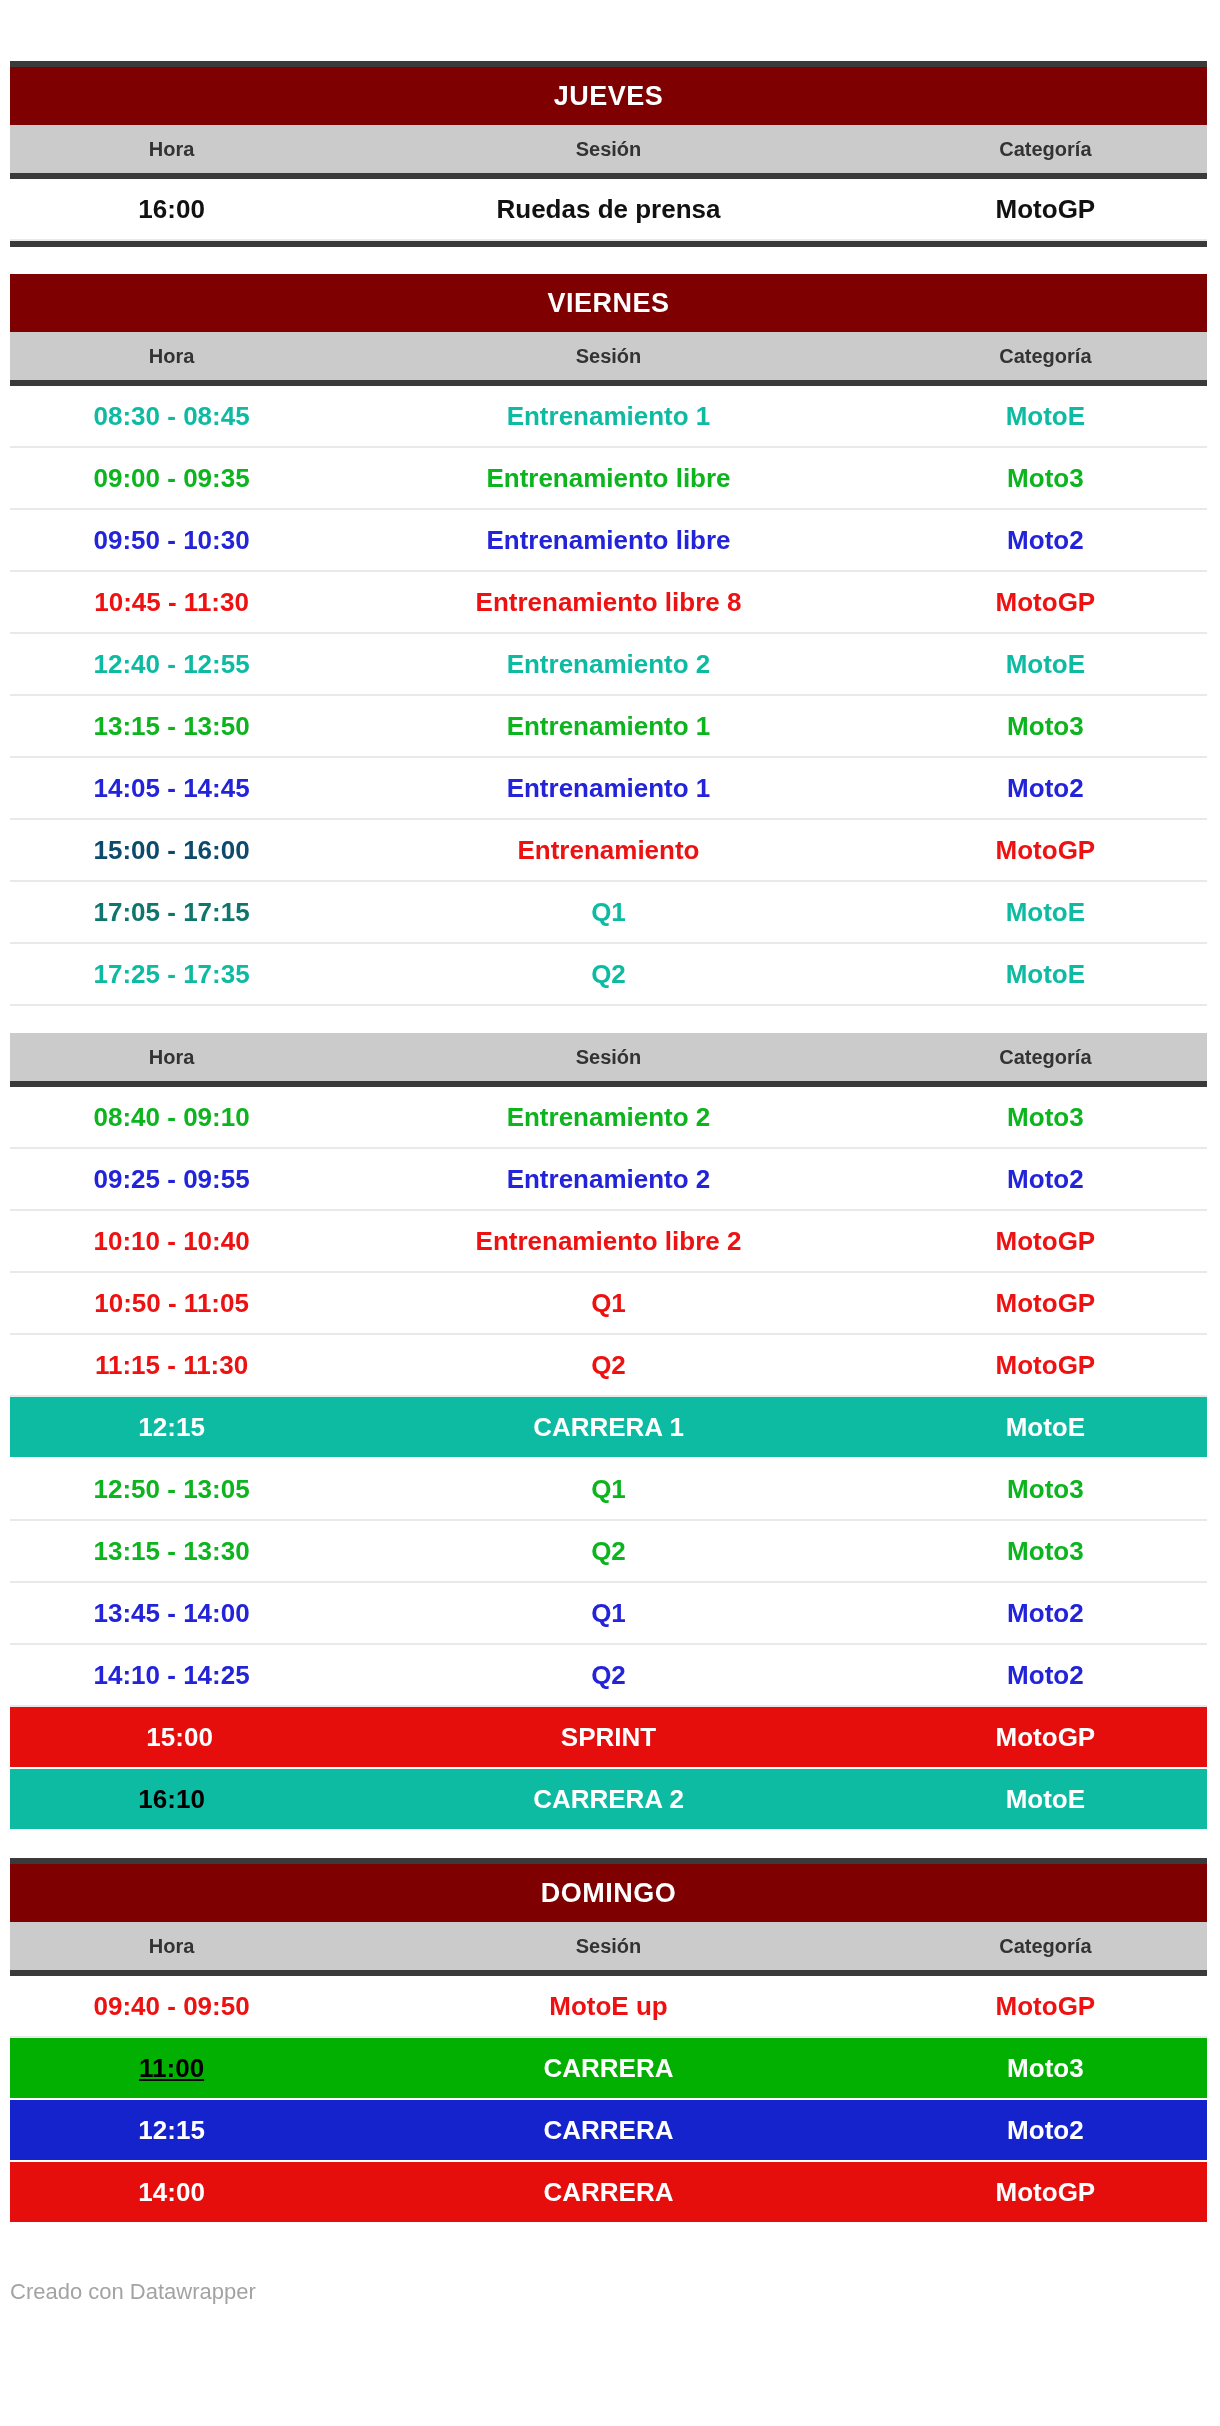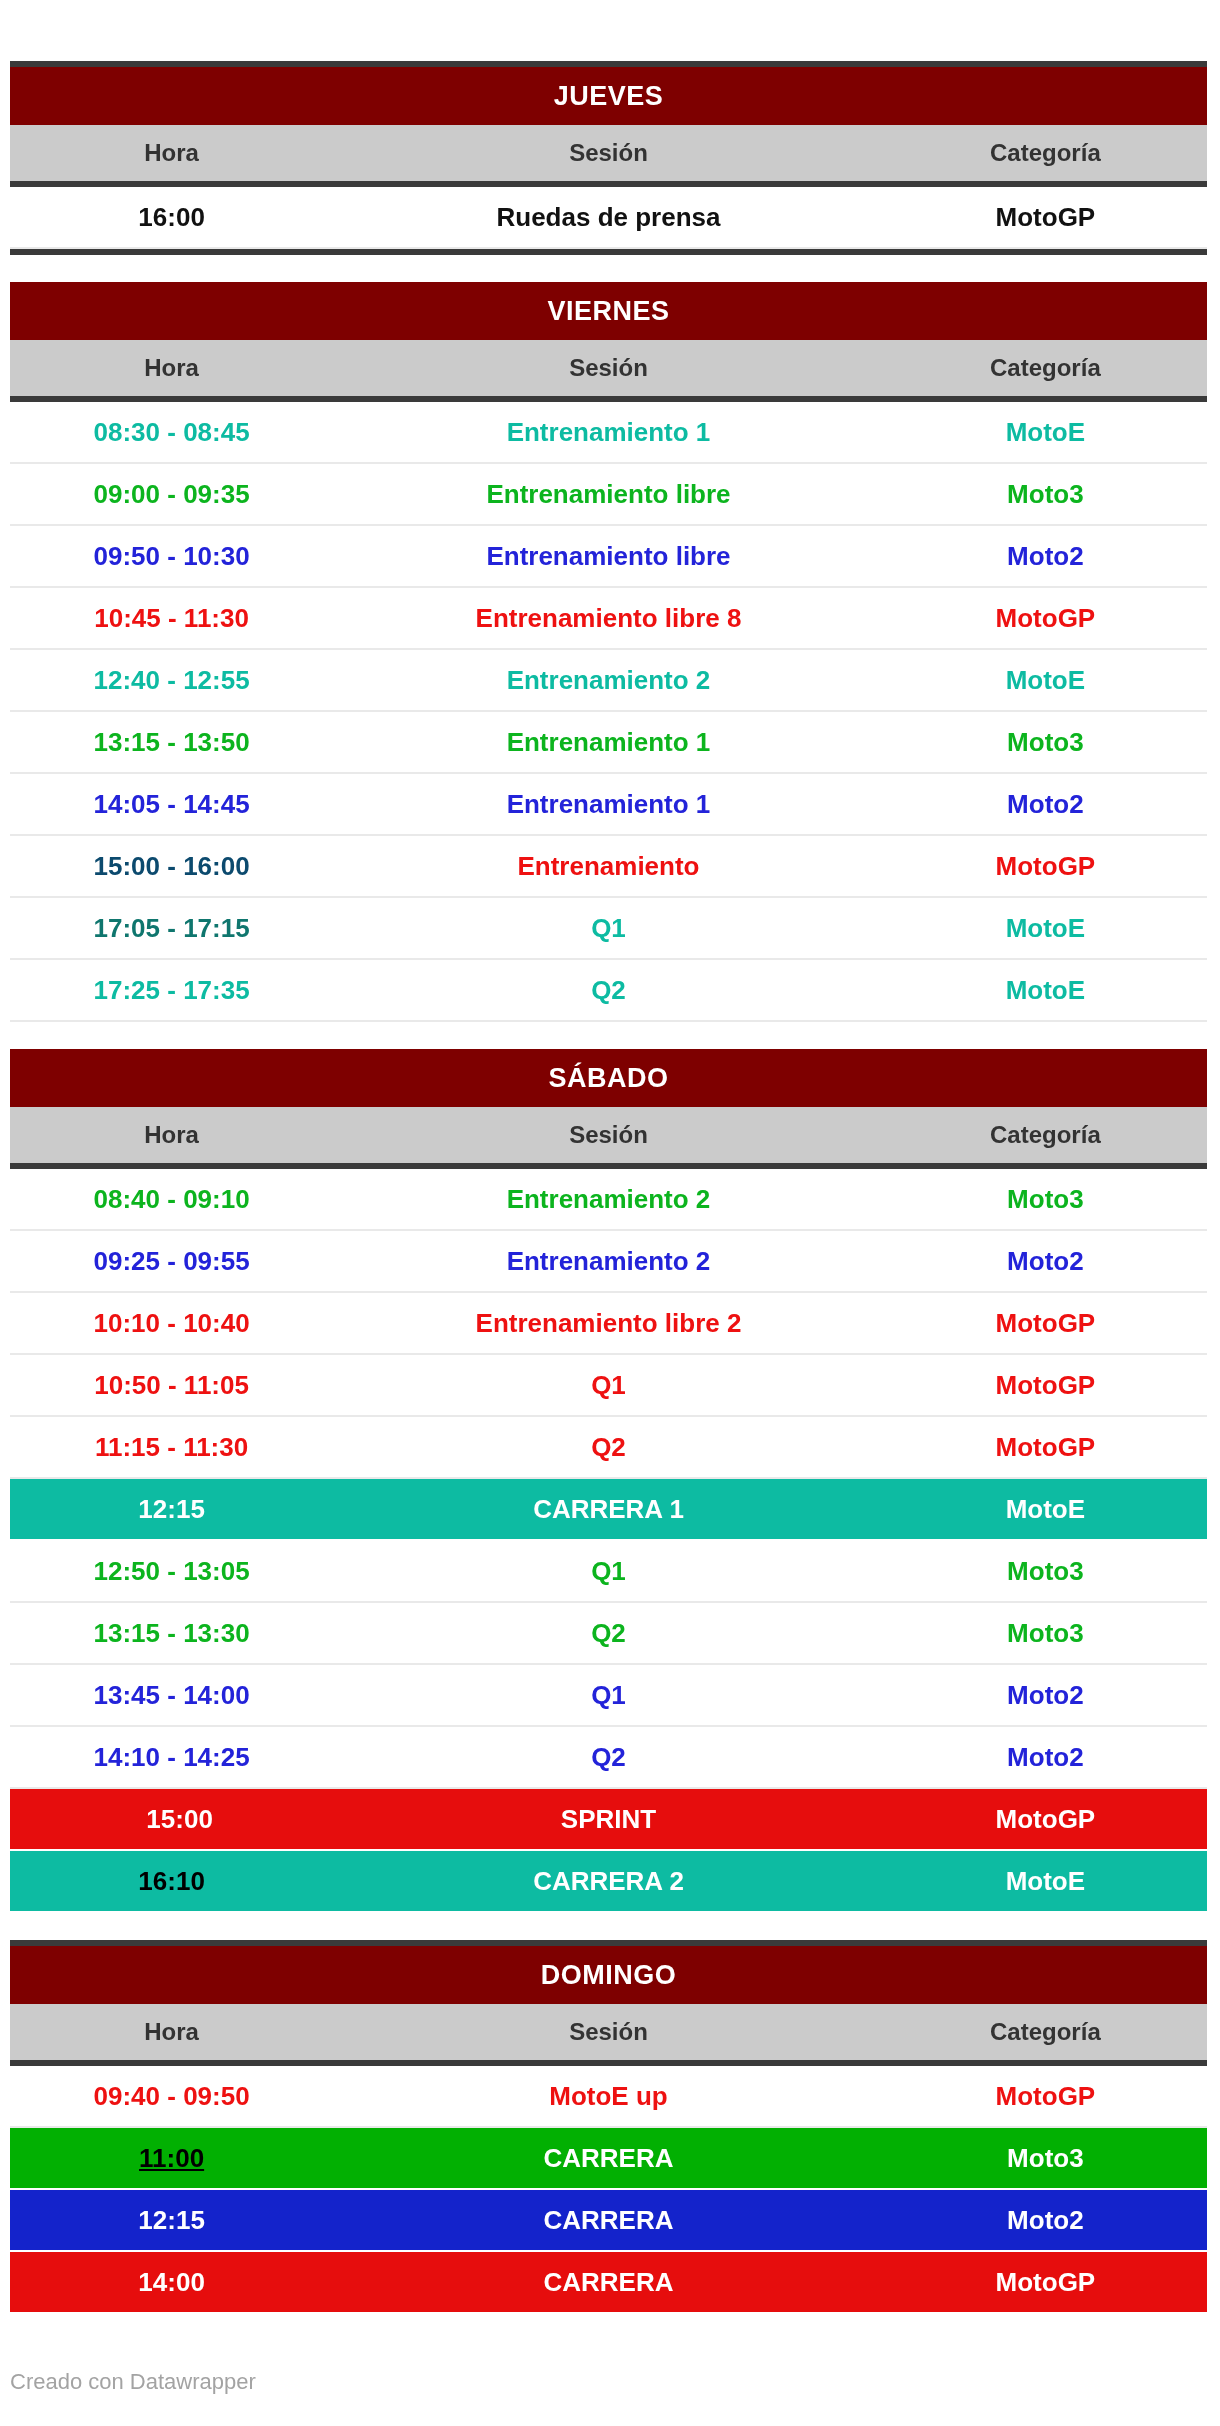--- a/index.html
+++ b/index.html
@@ -18,28 +18,28 @@
     background: var(--day-header-bg);
     color: var(--day-header-text);
     font-weight: bold;
     font-size: 27px;
     display: flex;
     align-items: center;
     justify-content: center;
     letter-spacing: 0.5px;
   }
   .sub-header {
-    height: 62px;
+    height: 54px;
     background: var(--column-header-bg);
     color: var(--column-header-text);
     border-bottom: 6px solid var(--border-dark);
     display: flex;
     align-items: center;
     font-weight: bold;
-    font-size: 24px;
+    font-size: 20px;
   }
   .row {
     height: 62px;
     display: flex;
     align-items: center;
     font-weight: bold;
     font-size: 26px;
     border-bottom: 2px solid var(--row-divider);
   }
   .row.filled { border-bottom-color: #ffffff; }
@@ -123,21 +123,20 @@
         <div class="col session" style="color: rgb(13, 187, 162);">Q1</div>
         <div class="col category" style="color: rgb(13, 187, 162);">MotoE</div>
       </div>
       <div class="row">
         <div class="col time" style="color: rgb(13, 187, 162);">17:25 - 17:35</div>
         <div class="col session" style="color: rgb(13, 187, 162);">Q2</div>
         <div class="col category" style="color: rgb(13, 187, 162);">MotoE</div>
       </div>
     </section>
     <section class="day-section">
-      <div class="day-header">SÁBADO</div>
       <div class="sub-header">
         <div class="col time">Hora</div>
         <div class="col session">Sesión</div>
         <div class="col category">Categoría</div>
       </div>
       <div class="row">
         <div class="col time" style="color: rgb(12, 180, 30);">08:40 - 09:10</div>
         <div class="col session" style="color: rgb(12, 180, 30);">Entrenamiento 2</div>
         <div class="col category" style="color: rgb(12, 180, 30);">Moto3</div>
       </div>

